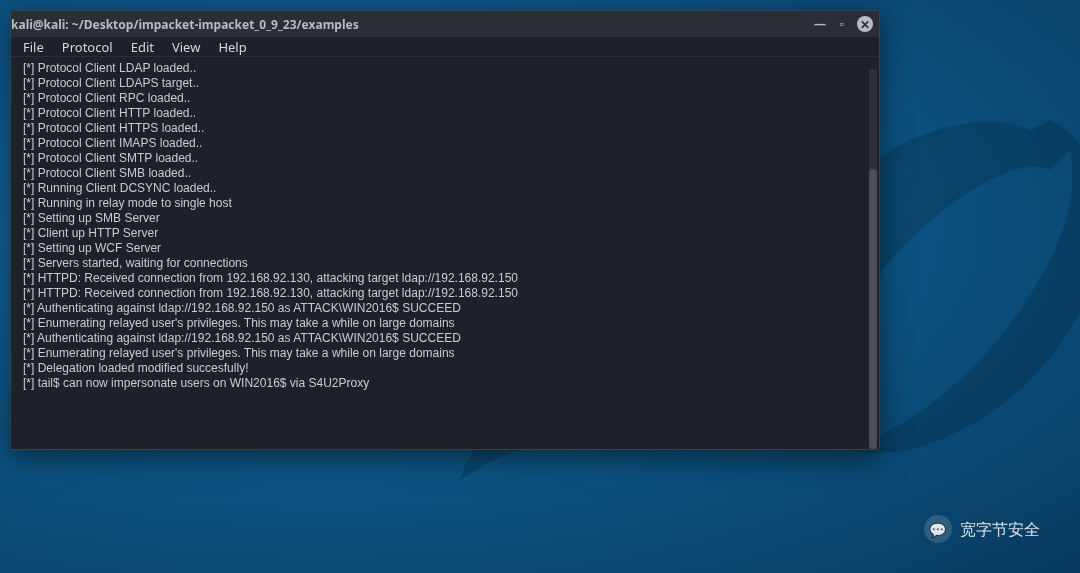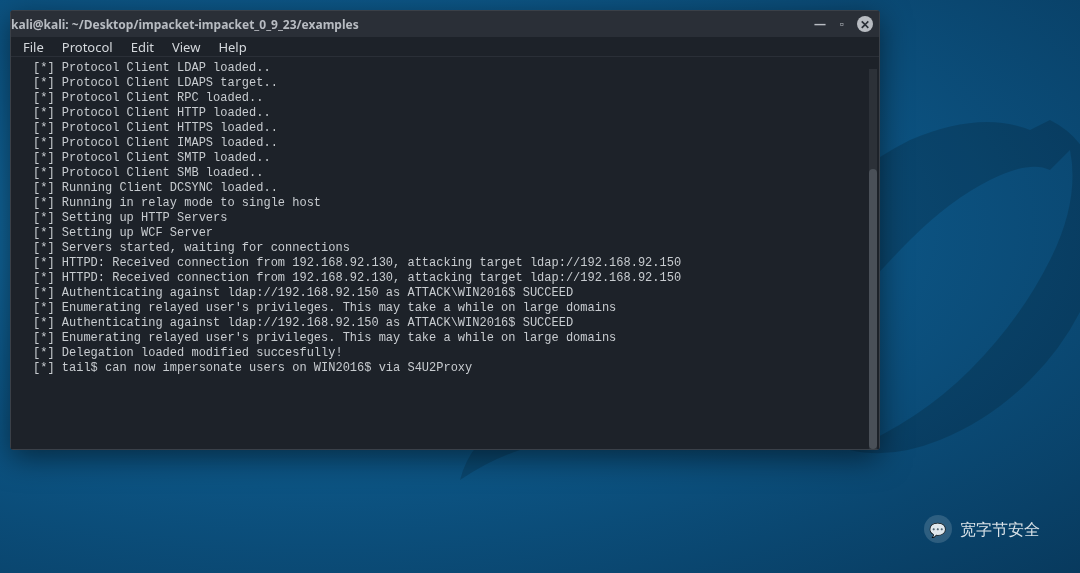--- a/index.html
+++ b/index.html
@@ -77,22 +77,22 @@
       border-bottom: 1px solid #2a2f37;
     }
     .menu-item {
       color: #d4d8dc;
       font-size: 13px;
       cursor: pointer;
     }
     .terminal {
       flex: 1;
       background: #1d2229;
-      padding: 4px 22px;
-      font-family: Liberation Mono, monospace;
+      padding: 4px 12px;
+      font-family: Liberation Sans, sans-serif;
       font-size: 12px;
       line-height: 15px;
       color: #c8ccd0;
       overflow-y: auto;
       position: relative;
     }
     .scrollbar {
       position: absolute;
       right: 2px;
       top: 58px;
@@ -163,21 +163,22 @@
     <div class="term-line">[*] Protocol Client LDAP loaded..</div>
     <div class="term-line">[*] Protocol Client LDAPS target..</div>
     <div class="term-line">[*] Protocol Client RPC loaded..</div>
     <div class="term-line">[*] Protocol Client HTTP loaded..</div>
     <div class="term-line">[*] Protocol Client HTTPS loaded..</div>
     <div class="term-line">[*] Protocol Client IMAPS loaded..</div>
     <div class="term-line">[*] Protocol Client SMTP loaded..</div>
     <div class="term-line">[*] Protocol Client SMB loaded..</div>
     <div class="term-line">[*] Running Client DCSYNC loaded..</div>
     <div class="term-line">[*] Running in relay mode to single host</div>
-    <div class="term-line">[*] Setting up HTTP Servers</div>
+    <div class="term-line">[*] Setting up SMB Server</div>
+    <div class="term-line">[*] Client up HTTP Server</div>
     <div class="term-line">[*] Setting up WCF Server</div>
     <div class="term-line"></div>
     <div class="term-line">[*] Servers started, waiting for connections</div>
     <div class="term-line">[*] HTTPD: Received connection from 192.168.92.130, attacking target ldap://192.168.92.150</div>
     <div class="term-line">[*] HTTPD: Received connection from 192.168.92.130, attacking target ldap://192.168.92.150</div>
     <div class="term-line">[*] Authenticating against ldap://192.168.92.150 as ATTACK\WIN2016$ SUCCEED</div>
     <div class="term-line">[*] Enumerating relayed user's privileges. This may take a while on large domains</div>
     <div class="term-line">[*] Authenticating against ldap://192.168.92.150 as ATTACK\WIN2016$ SUCCEED</div>
     <div class="term-line">[*] Enumerating relayed user's privileges. This may take a while on large domains</div>
     <div class="term-line">[*] Delegation loaded modified succesfully!</div>

